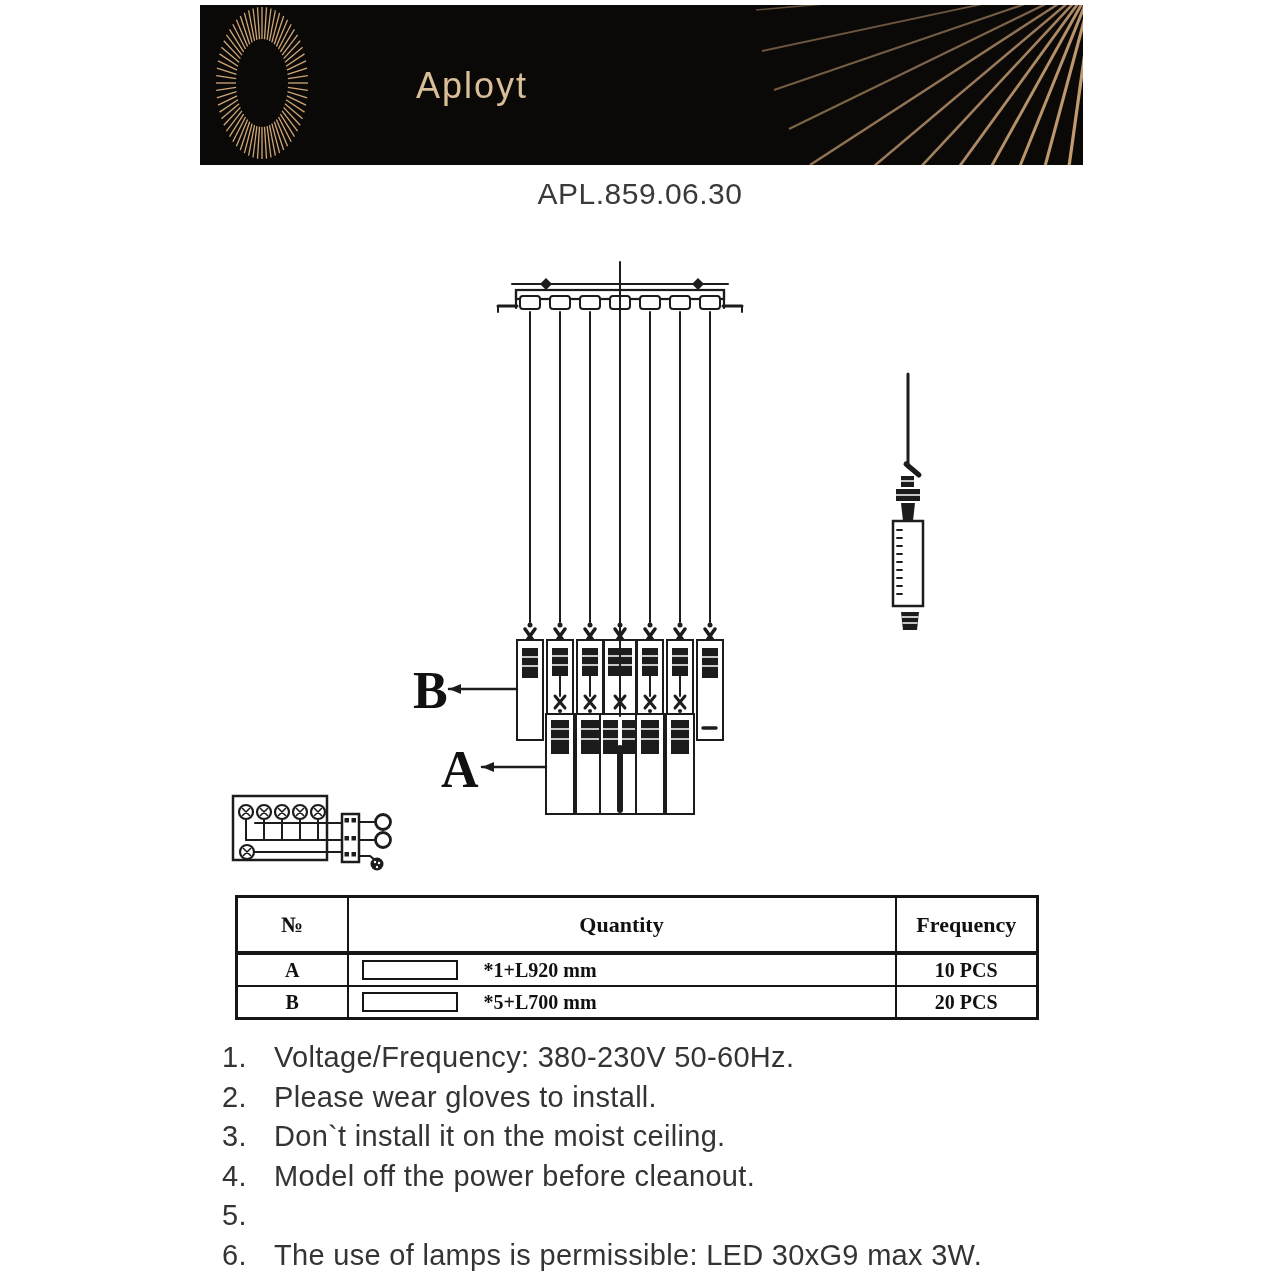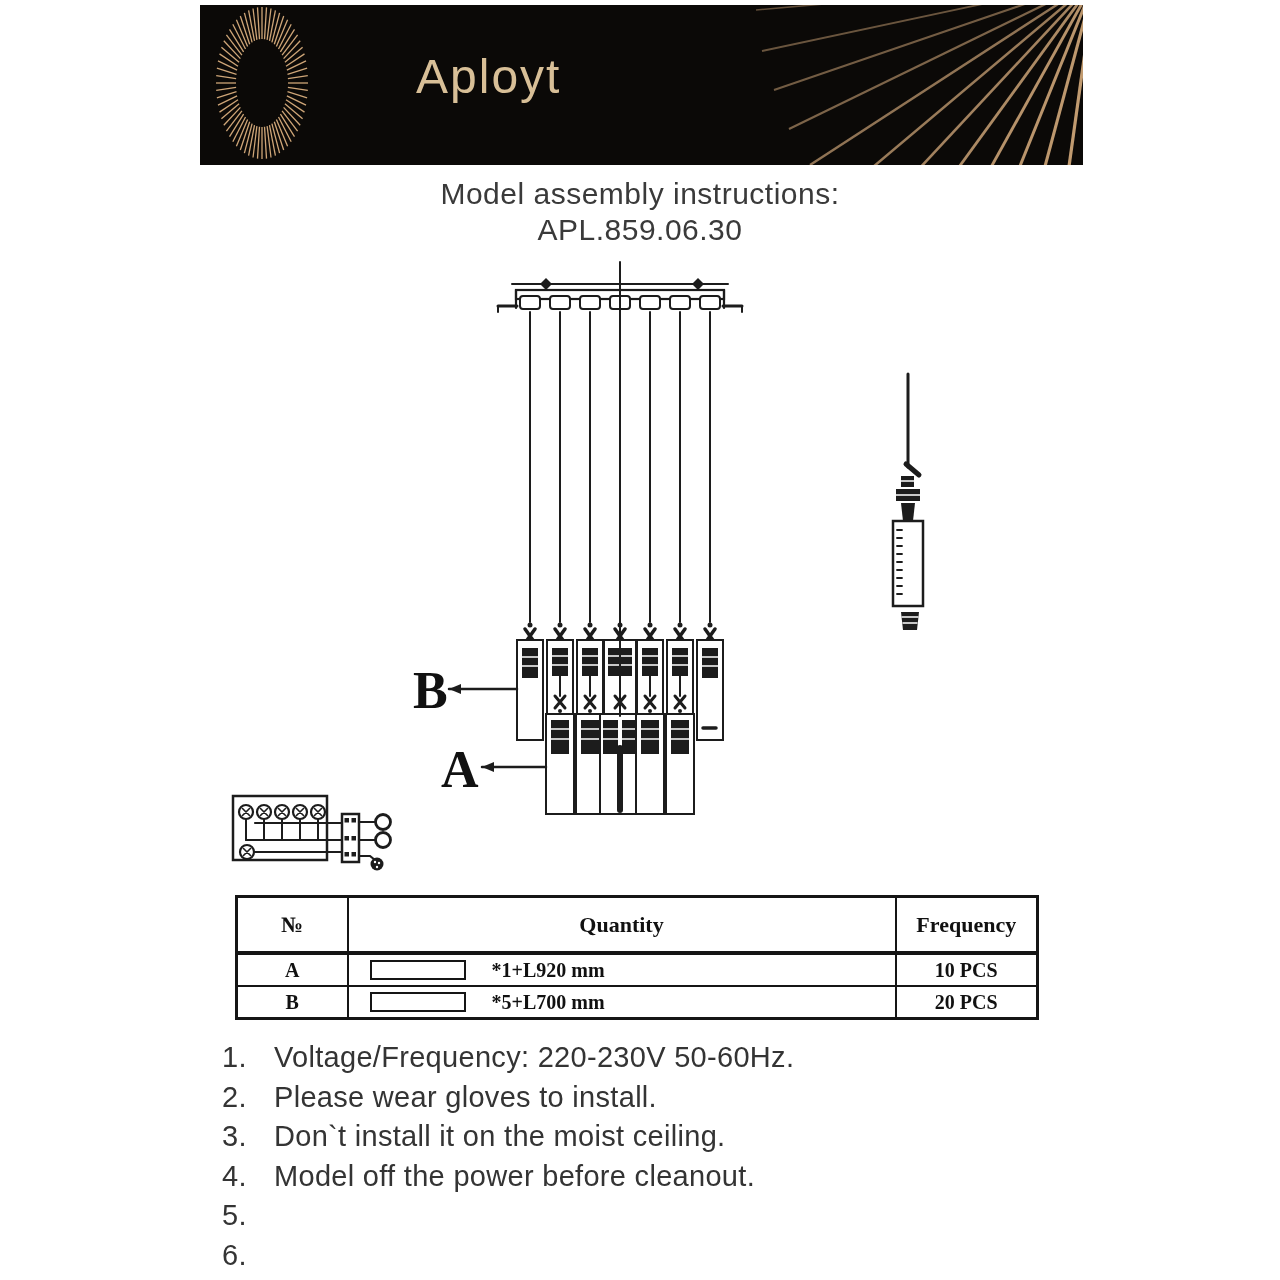--- a/index.html
+++ b/index.html
@@ -3,40 +3,40 @@
 <meta charset="utf-8">
 <style>
   html,body{margin:0;padding:0;background:#ffffff;}
   .page{position:relative;width:1280px;height:1280px;background:#ffffff;
         font-family:"Liberation Sans",sans-serif;overflow:hidden;}
 
   
   .banner{position:absolute;left:200px;top:5px;width:883px;height:160px;
           background:#0b0907;overflow:hidden;}
   .banner svg{position:absolute;left:0;top:0;}
-  .brand-text{position:absolute;left:216px;top:44px;font-size:48px;font-weight:300;
+  .brand-text{position:absolute;left:216px;top:60px;font-size:36px;font-weight:300;
               color:#d8bf97;letter-spacing:2px;font-family:"Liberation Sans",sans-serif;}
 
   
   .title-block{position:absolute;left:0;top:176px;width:1280px;text-align:center;
                color:#3a3a3a;font-size:30px;letter-spacing:.5px;line-height:36px;}
 
   
   .diagram-svg{position:absolute;left:0;top:0;}
 
   
   .parts-table{position:absolute;left:235px;top:895px;border-collapse:collapse;
                table-layout:fixed;width:801px;font-family:"Liberation Serif",serif;
                color:#111;border:3px solid #151515;}
   .parts-table th,.parts-table td{border:2.5px solid #151515;padding:0;}
   .parts-table th{height:53px;font-size:22px;font-weight:bold;text-align:center;}
   .parts-table th.col-head{border-bottom:4px solid #151515;}
   .parts-table td{height:30px;font-size:20px;font-weight:bold;text-align:center;}
   .col-num{width:111px;} .col-crystal{width:548px;} .col-qty{width:142px;}
-  .crystal-cell{display:flex;align-items:center;padding-left:21px;text-align:left;}
+  .crystal-cell{display:flex;align-items:center;padding-left:13px;text-align:left;}
   .crystal-shape{display:inline-block;width:92px;height:16px;border:2.5px solid #151515;
                  flex:0 0 auto;}
   .crystal-label{margin-left:26px;white-space:nowrap;}
 
   
   .instructions{position:absolute;left:222px;top:1038px;width:880px;color:#343434;
                 font-size:29px;line-height:39.6px;letter-spacing:.3px;}
   .instr-row{display:flex;}
   .instr-num{width:52px;flex:0 0 auto;}
 </style>
@@ -129,21 +129,20 @@
         <line x1="895" y1="-25" x2="807" y2="303" stroke-width="3.1" opacity="0.94"></line>
         <line x1="895" y1="-25" x2="848" y2="312" stroke-width="3.2" opacity="0.96"></line>
         <line x1="895" y1="-25" x2="889" y2="315" stroke-width="3.3" opacity="1"></line>
         <line x1="895" y1="-25" x2="930" y2="313" stroke-width="3.4" opacity="1"></line>
       </g>
     </svg>
     <div class="brand-text">Aployt</div>
   </div>
 
   <div class="title-block">
-    <div>Model assembly instructions:</div>
     <div>APL.859.06.30</div>
   </div>
 
   <svg class="diagram-svg" width="1280" height="1280" viewBox="0 0 1280 1280" stroke="#1c1c1c" fill="none" stroke-linecap="round">
     <defs>
 
       <g id="drop">
         <line x1="0" y1="0" x2="0" y2="310" stroke-width="2"></line>
         <circle cx="0" cy="313" r="2.5" fill="#1c1c1c" stroke="none"></circle>
         <path d="M-5,317 L5,331 M5,317 L-5,331" stroke-width="3.5"></path>
@@ -344,35 +343,36 @@
         </div>
       </td>
       <td>20 PCS</td>
     </tr>
   </tbody>
     </table>
 
   <div class="instructions">
     <div class="instr-row">
       <span class="instr-num">1.</span>
-      <span>Voltage/Frequency: 220-230V 50-60Hz.</span>
+      <span>Voltage/Frequency: 380-230V 50-60Hz.</span>
     </div>
     <div class="instr-row">
       <span class="instr-num">2.</span>
       <span>Please wear gloves to install.</span>
     </div>
     <div class="instr-row">
       <span class="instr-num">3.</span>
       <span>Don`t install it on the moist ceiling.</span>
     </div>
     <div class="instr-row">
       <span class="instr-num">4.</span>
       <span>Model off the power before cleanout.</span>
     </div>
     <div class="instr-row">
       <span class="instr-num">5.</span>
     </div>
     <div class="instr-row">
       <span class="instr-num">6.</span>
+      <span>The use of lamps is permissible: LED 30xG9 max 3W.</span>
     </div>
   </div>
 
 </div>
 
 </body></html>

